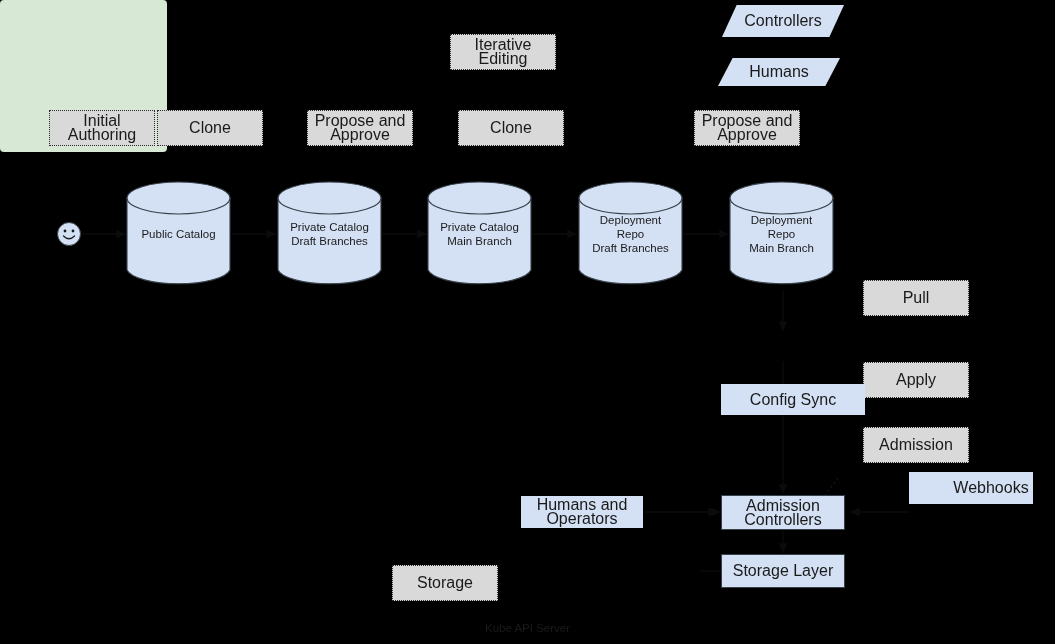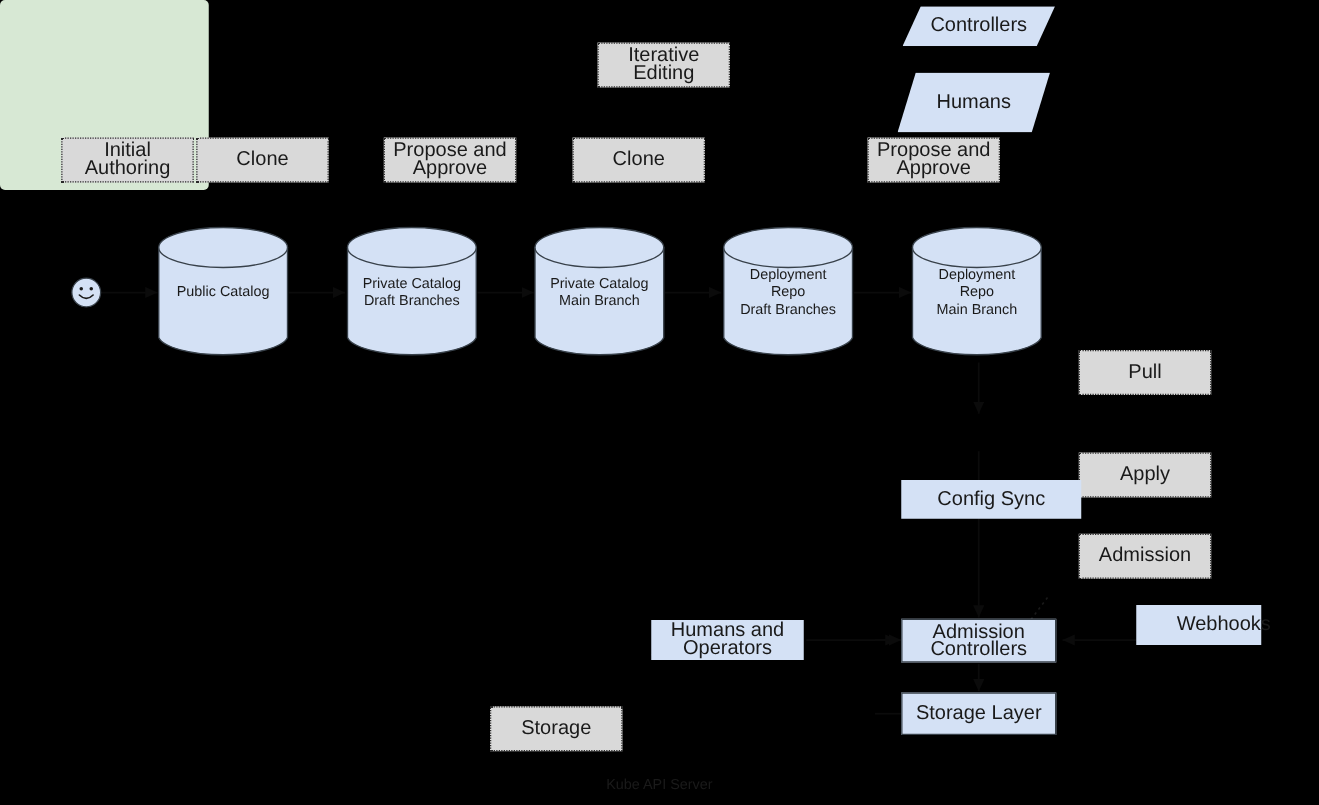--- a/index.html
+++ b/index.html
@@ -129,21 +129,21 @@
 
     <g stroke="#1a1a1a" stroke-width="1.2" fill="none" stroke-dasharray="2 3">
       <path d="M838,478 L808,518"></path>
       <path d="M521,524 L556,505"></path>
     </g>
   </svg>
 
   <div class="node paral" style="left:722px; top:5px; width:122px; height:32px;">
     <span>Controllers</span>
   </div>
-  <div class="node paral" style="left:718px; top:58px; width:122px; height:48px;">
+  <div class="node paral" style="left:718px; top:58px; width:122px; height:28px;">
     <span>Humans</span>
   </div>
 
   <div class="node proc" style="left:7px; top:110px; width:106px; height:36px;margin-left:42px;">
     <span>Initial Authoring</span>
   </div>
 
   <div class="node proc" style="left:157px; top:110px; width:106px; height:36px;">
     <span>Clone</span>
   </div>
@@ -155,21 +155,21 @@
 
   <div class="node proc" style="left:458px; top:110px; width:106px; height:36px;">
     <span>Clone</span>
   </div>
 
   <div class="node proc" style="left:694px; top:110px; width:106px; height:36px;">
     <span>Propose and
 Approve</span>
   </div>
 
-  <div class="node proc" style="left:478px; top:34px; width:106px; height:36px;">
+  <div class="node proc" style="left:450px; top:34px; width:106px; height:36px;">
     <span>Iterative Editing</span>
   </div>
 
   <div class="node proc" style="left:863px; top:280px; width:106px; height:36px;">
     <span>Pull</span>
   </div>
 
   <div class="node proc" style="left:863px; top:362px; width:106px; height:36px;">
     <span>Apply</span>
   </div>
@@ -239,21 +239,21 @@
 
   <div class="node bluebox" style="left:721px; top:348px; width:144px; height:31px;margin-top:36px;">
     <span>Config Sync</span>
   </div>
 
   <div class="node bluebox" style="left:521px; top:496px; width:122px; height:32px;">
     <span>Humans and
 Operators</span>
   </div>
 
-  <div class="node bluebox" style="left:909px; top:484px; width:100px; height:32px;padding-left:40px;">
+  <div class="node bluebox" style="left:909px; top:472px; width:124px; height:32px;padding-left:40px;">
     <span>Webhooks</span>
   </div>
 
   <div class="apiserver" style="left:700px; top:477px; width:167px; height:152px;">
     <div class="apiserver-label">Kube API Server</div>
   </div>
 
   <div class="node bluebox-b" style="left:721px; top:495px; width:124px; height:35px;">
     <span>Admission
 Controllers</span>

